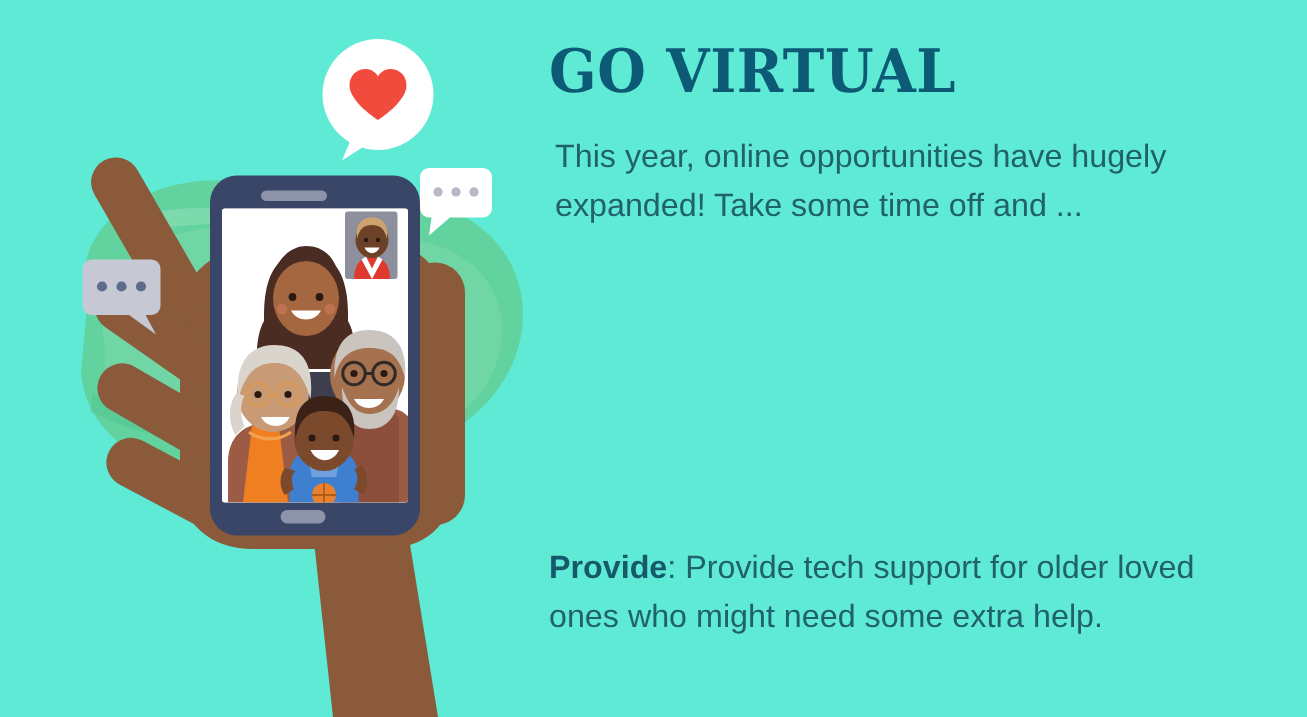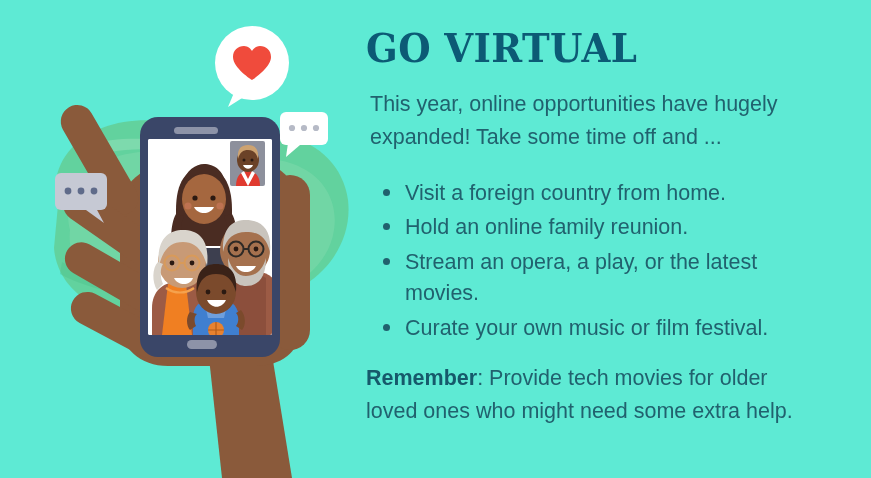--- a/index.html
+++ b/index.html
@@ -262,23 +262,17 @@
       </g>
     </svg>
   </div>
 
   <div id="text-col">
 
     <h1 id="headline">GO VIRTUAL</h1>
 
     <p id="intro">This year, online opportunities have hugely expanded! Take some time off and ...</p>
 
-    <ul id="bullets">
-      <li>Visit a foreign country from home.</li>
-      <li>Hold an online family reunion.</li>
-      <li>Stream an opera, a play, or the latest movies.</li>
-      <li>Curate your own music or film festival.</li>
-    </ul>
-
-    <p id="remember"><span class="lead">Remember</span><span>: </span><span>Provide tech movies for older loved ones who might need some extra help.</span></p>
+
+    <p id="remember"><span class="lead">Provide</span><span>: </span><span>Provide tech support for older loved ones who might need some extra help.</span></p>
   </div>
 
 </div>
 
 </body></html>

